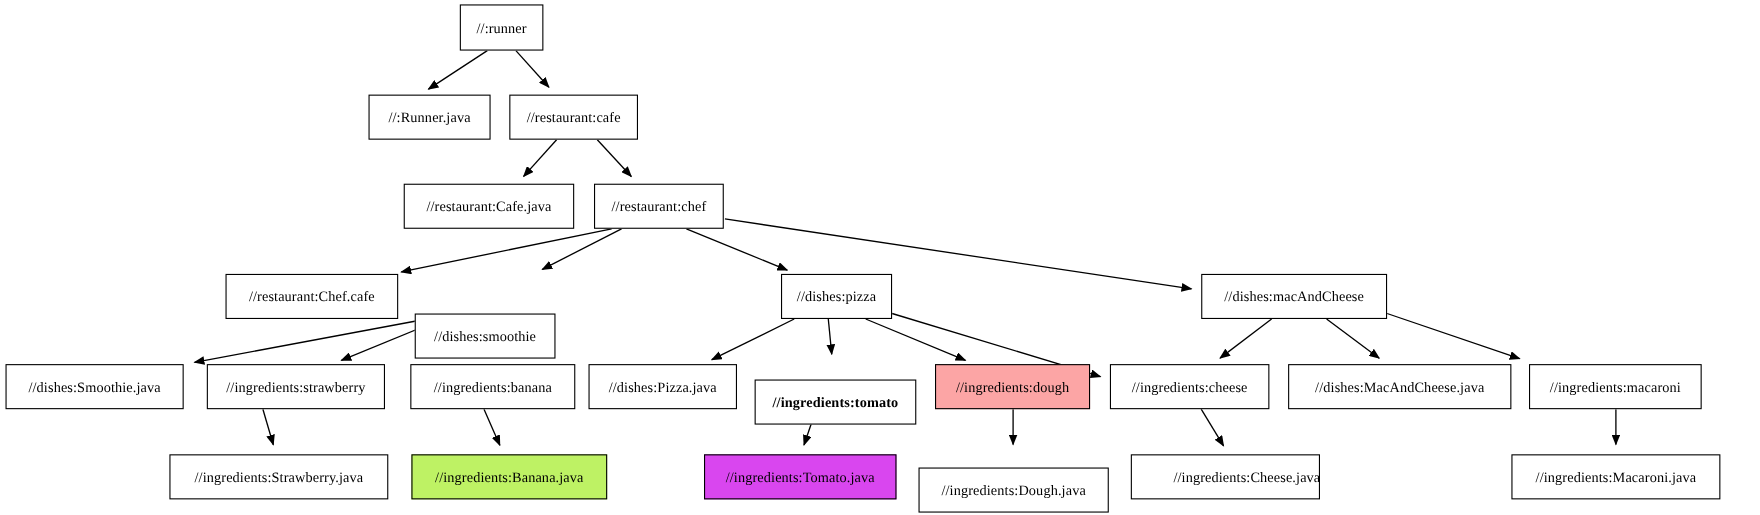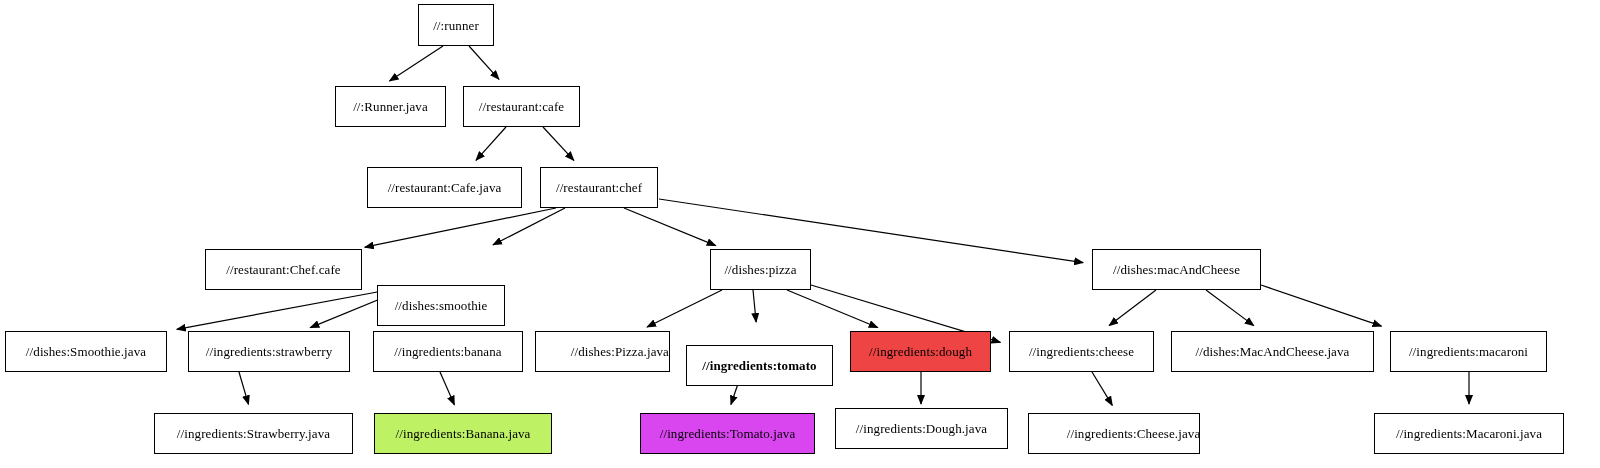--- a/index.html
+++ b/index.html
@@ -112,48 +112,48 @@
       </div>
       <div class="node" style="left: 5px; top: 331px; width: 162px; height: 41px; background: rgb(255, 255, 255); border-color: rgb(0, 0, 0);">
         <span class="node-label">//dishes:Smoothie.java</span>
       </div>
       <div class="node" style="left: 188px; top: 331px; width: 162px; height: 41px; background: rgb(255, 255, 255); border-color: rgb(0, 0, 0);">
         <span class="node-label">//ingredients:strawberry</span>
       </div>
       <div class="node" style="left: 373px; top: 331px; width: 150px; height: 41px; background: rgb(255, 255, 255); border-color: rgb(0, 0, 0);">
         <span class="node-label">//ingredients:banana</span>
       </div>
-      <div class="node" style="left: 535px; top: 331px; width: 135px; height: 41px; background: rgb(255, 255, 255); border-color: rgb(0, 0, 0); justify-content: flex-end;">
+      <div class="node" style="left: 535px; top: 331px; width: 135px; height: 41px; background: rgb(255, 255, 255); border-color: rgb(0, 0, 0);">
         <span class="node-label">//dishes:Pizza.java</span>
       </div>
       <div class="node" style="left: 686px; top: 345px; width: 147px; height: 41px; background: rgb(255, 255, 255); border-color: rgb(0, 0, 0); font-weight: bold;">
         <span class="node-label">//ingredients:tomato</span>
       </div>
-      <div class="node" style="left: 850px; top: 331px; width: 141px; height: 41px; background: #ef4444; border-color: rgb(0, 0, 0);">
+      <div class="node" style="left: 850px; top: 331px; width: 141px; height: 41px; background: #fca5a5; border-color: rgb(0, 0, 0);">
         <span class="node-label">//ingredients:dough</span>
       </div>
       <div class="node" style="left: 1009px; top: 331px; width: 145px; height: 41px; background: rgb(255, 255, 255); border-color: rgb(0, 0, 0);">
         <span class="node-label">//ingredients:cheese</span>
       </div>
       <div class="node" style="left: 1171px; top: 331px; width: 203px; height: 41px; background: rgb(255, 255, 255); border-color: rgb(0, 0, 0);">
         <span class="node-label">//dishes:MacAndCheese.java</span>
       </div>
       <div class="node" style="left: 1390px; top: 331px; width: 157px; height: 41px; background: rgb(255, 255, 255); border-color: rgb(0, 0, 0);">
         <span class="node-label">//ingredients:macaroni</span>
       </div>
       <div class="node" style="left: 154px; top: 413px; width: 199px; height: 41px; background: rgb(255, 255, 255); border-color: rgb(0, 0, 0);">
         <span class="node-label">//ingredients:Strawberry.java</span>
       </div>
       <div class="node" style="left: 374px; top: 413px; width: 178px; height: 41px; background: #bef264; border-color: rgb(0, 0, 0); justify-content: center;">
         <span class="node-label">//ingredients:Banana.java</span>
       </div>
       <div class="node" style="left: 640px; top: 413px; width: 175px; height: 41px; background: #d946ef; border-color: rgb(0, 0, 0);">
         <span class="node-label">//ingredients:Tomato.java</span>
       </div>
-      <div class="node" style="left: 835px; top: 408px; width: 173px; height: 41px; background: rgb(255, 255, 255); border-color: rgb(0, 0, 0);">
+      <div class="node" style="left: 835px; top: 425px; width: 173px; height: 41px; background: rgb(255, 255, 255); border-color: rgb(0, 0, 0);">
         <span class="node-label">//ingredients:Dough.java</span>
       </div>
       <div class="node" style="left: 1028px; top: 413px; width: 172px; height: 41px; background: rgb(255, 255, 255); border-color: rgb(0, 0, 0); padding-left: 39px;">
         <span class="node-label">//ingredients:Cheese.java</span>
       </div>
       <div class="node" style="left: 1374px; top: 413px; width: 190px; height: 41px; background: rgb(255, 255, 255); border-color: rgb(0, 0, 0);">
         <span class="node-label">//ingredients:Macaroni.java</span>
       </div>
     </div>
 

